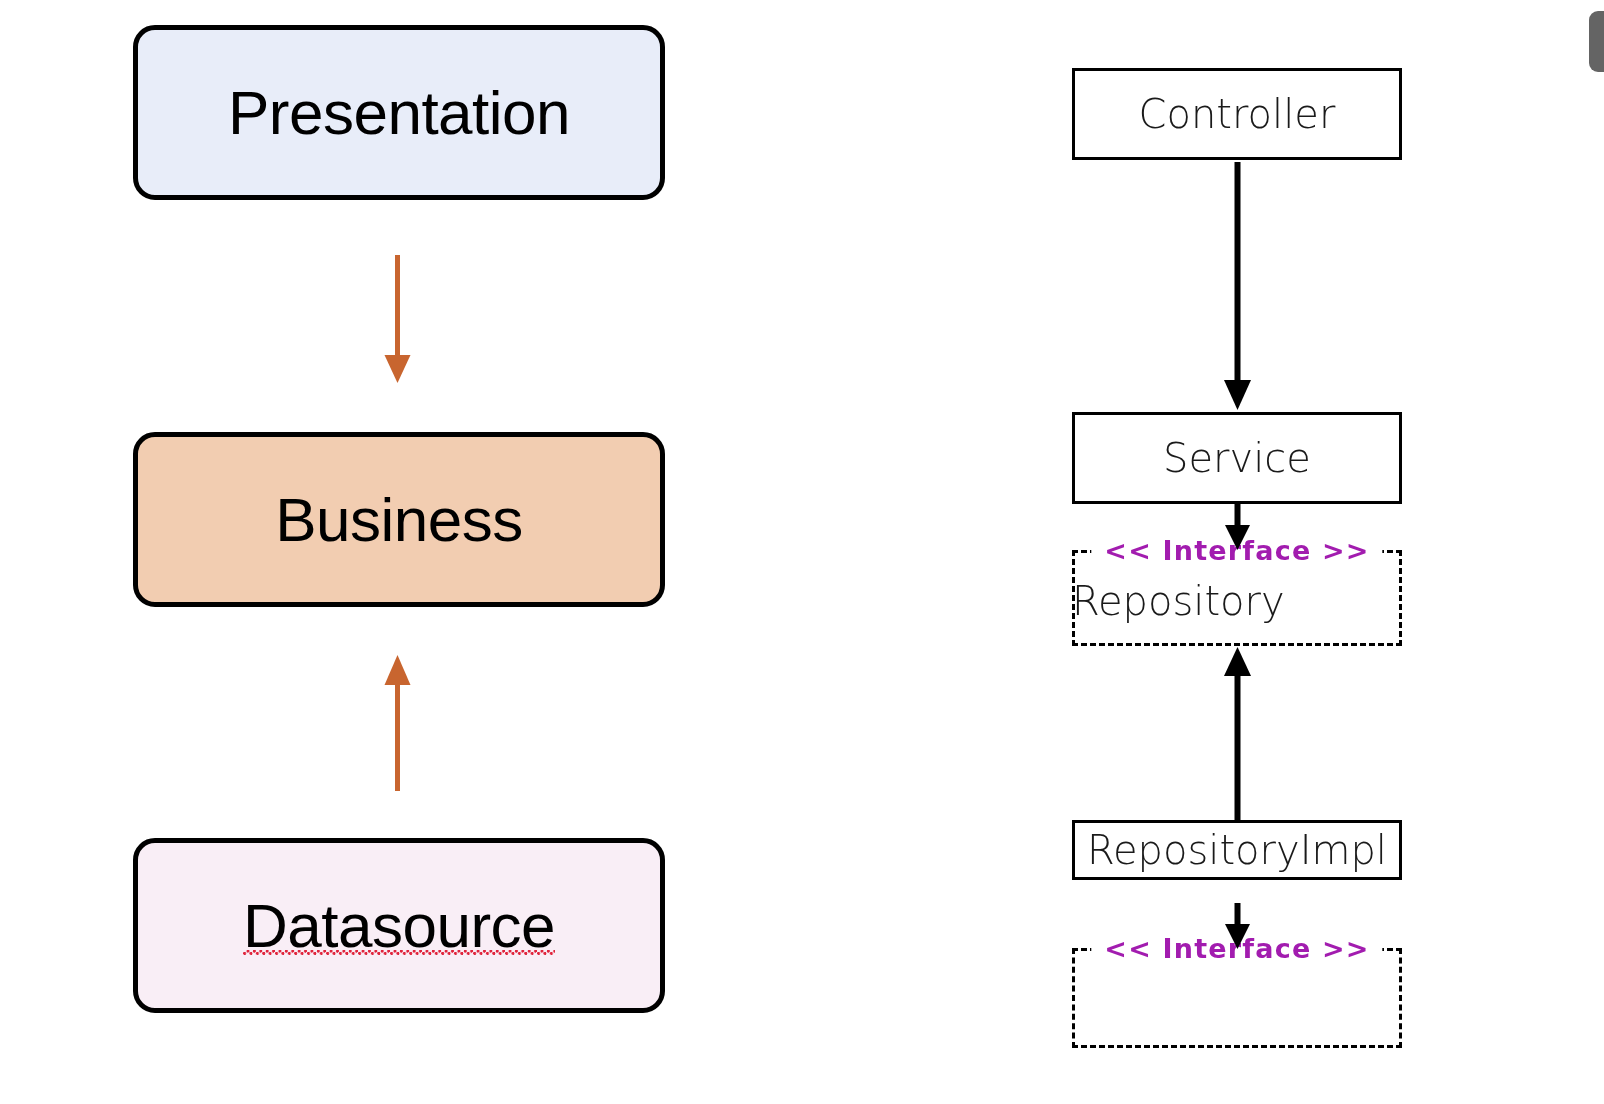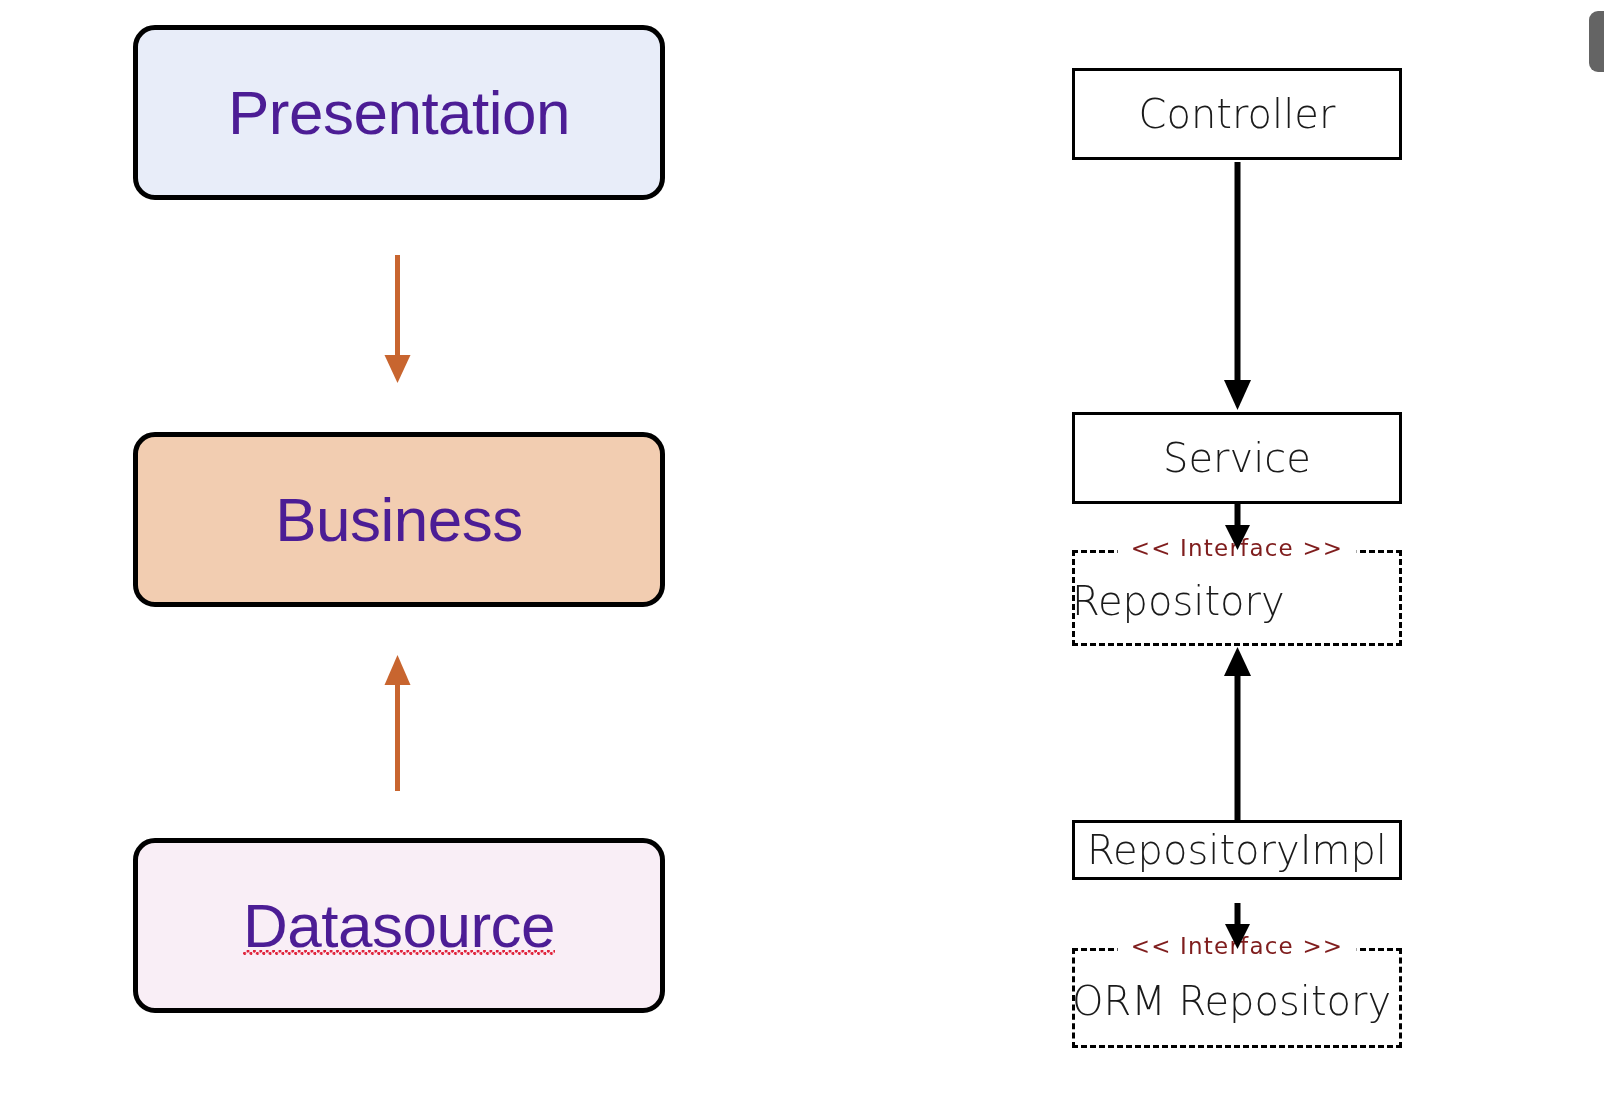--- a/index.html
+++ b/index.html
@@ -28,21 +28,21 @@
     border: 5px solid #000000;
     border-radius: 22px;
     display: flex;
     align-items: center;
     justify-content: center;
   }
   .layer-label {
     font-family: "Liberation Sans", sans-serif;
     font-size: 62px;
     font-weight: 400;
-    color: #4c1d95;
+    color: #000000;
     line-height: 1;
     letter-spacing: -0.5px;
     white-space: nowrap;
   }
   
   .misspelled {
     position: relative;
     display: inline-block;
   }
   .misspelled::after {
@@ -100,24 +100,24 @@
   }
   
   .iface-stereotype {
     position: absolute;
     top: -13px;
     left: 50%;
     transform: translateX(-50%);
     background: #ffffff;
     padding: 0 13px;
     font-family: "DejaVu Sans", sans-serif;
-    font-size: 23px;
-    font-weight: 400;
+    font-size: 27px;
+    font-weight: 700;
     letter-spacing: 1.2px;
-    color: #7f1d1d;
+    color: #a21caf;
     white-space: nowrap;
     line-height: 1;
   }
   .iface-name {
     position: absolute;
     left: 0;
     right: 0;
     top: 50%;
     transform: translateY(-42%);
     text-align: left;
@@ -192,21 +192,20 @@
     <span class="iface-name">Repository</span>
   </div>
 
   <div class="class-box" id="box-repositoryimpl">
     <span class="class-label">RepositoryImpl</span>
   </div>
 
   <div class="interface-box" id="box-ormrepository">
     <div class="iface-frame"></div>
     <span class="iface-stereotype">&lt;&lt; Interface &gt;&gt;</span>
-    <span class="iface-name">ORM Repository</span>
   </div>
 
   <div class="arrow" id="arrow-ctrl-svc" style="left:1215px; top:162px; width:45px; height:250px;">
     <svg width="45" height="250" viewBox="0 0 45 250">
       <line x1="22.5" y1="0" x2="22.5" y2="224" stroke="#000000" stroke-width="6"></line>
       <polygon points="22.5,248 9,218 36,218" fill="#000000"></polygon>
     </svg>
   </div>
 
   <div class="arrow" id="arrow-svc-repo" style="left:1215px; top:503px; width:45px; height:48px;">

